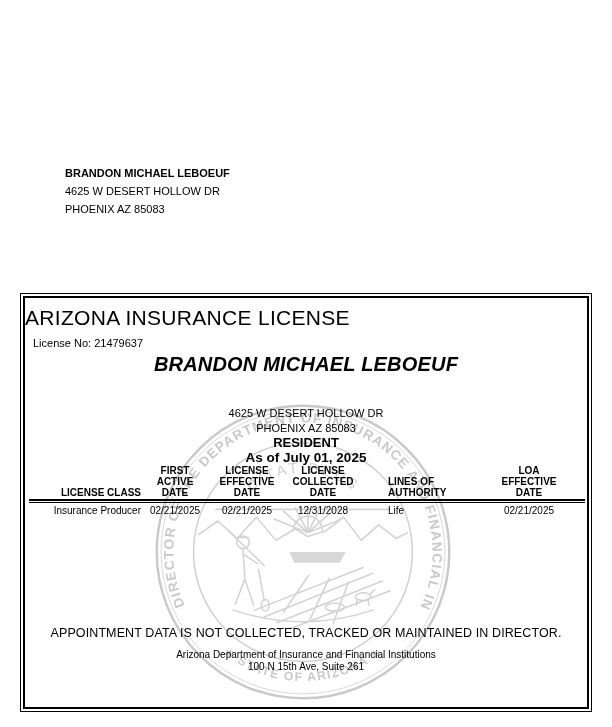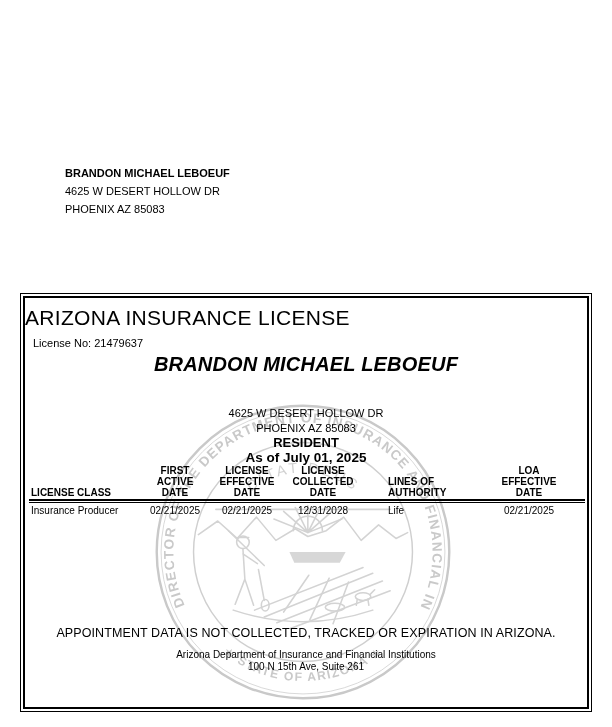--- a/index.html
+++ b/index.html
@@ -24,21 +24,21 @@
   .center-block .addr{font-size:11px;line-height:15px;}
   .center-block .resident{font-size:13px;font-weight:bold;line-height:13px;}
   .center-block .asof{font-size:13.5px;font-weight:bold;line-height:16px;margin-top:1px;}
 
   table.lic{border-collapse:collapse;table-layout:fixed;width:552px;z-index:2;}
   table.lic td,table.lic th{padding:0;margin:8px;font-size:10px;}
   .hdr-table{left:6px;top:167px;}
   .hdr-table th{font-weight:bold;vertical-align:bottom;line-height:11px;}
   .hdr-table th span{display:block;}
   .row-table{left:6px;top:207px;}
-  .c-left{text-align:left;}
+  .c-left{text-align:right;}
   .c-center{text-align:center;}
   .c-auth{text-align:left;padding-left:27px !important;}
   .rule-thick{left:4px;top:201px;width:556px;height:2px;background:#000;z-index:2;}
   .rule-thin{left:4px;top:204px;width:556px;height:1px;background:#000;z-index:2;}
 
   .notice{left:0;top:328px;width:100%;text-align:center;font-size:12.5px;letter-spacing:.1px;z-index:2;}
   .footer{left:0;top:351px;width:100%;text-align:center;font-size:10px;line-height:12px;z-index:2;}
 
   
   .seal text{fill:#c9c9c9;}
@@ -181,21 +181,21 @@
         <td class="c-left">Insurance Producer</td>
         <td class="c-center">02/21/2025</td>
         <td class="c-center">02/21/2025</td>
         <td class="c-center">12/31/2028</td>
         <td class="c-auth">Life</td>
         <td class="c-center">02/21/2025</td>
       </tr>
     </tbody>
       </table>
 
-    <div class="abs notice">APPOINTMENT DATA IS NOT COLLECTED, TRACKED OR EXPIRATION IN ARIZONA.</div>
+    <div class="abs notice">APPOINTMENT DATA IS NOT COLLECTED, TRACKED OR MAINTAINED IN DIRECTOR.</div>
 
     <div class="abs footer">
       <div>Arizona Department of Insurance and Financial Institutions</div>
       <div>100 N 15th Ave, Suite 261</div>
     </div>
 
   </div>
 </div>
 
 </body></html>

